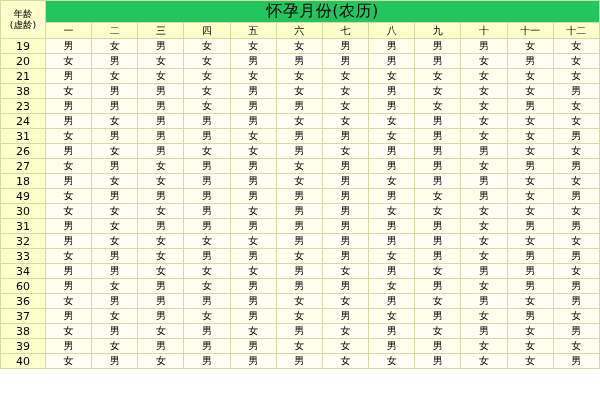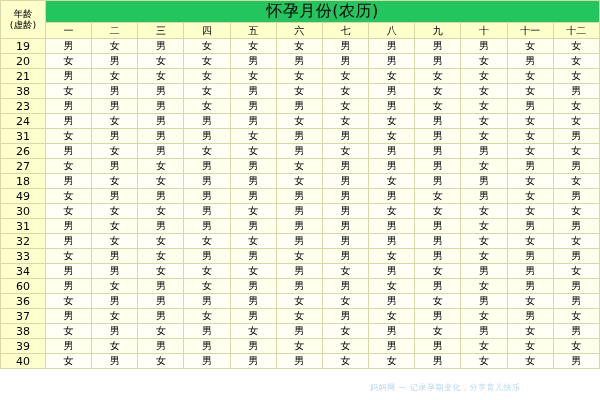--- a/index.html
+++ b/index.html
@@ -434,14 +434,13 @@
           <td class="sex-cell">男</td>
           <td class="sex-cell">女</td>
           <td class="sex-cell">女</td>
           <td class="sex-cell">男</td>
           <td class="sex-cell">女</td>
           <td class="sex-cell">女</td>
           <td class="sex-cell">男</td>
         </tr>
       </tbody>
   </table>
-  <div class="watermark">妈妈网 — 记录孕期变化，分享育儿快乐</div>
 </div>
 
 </body></html>

